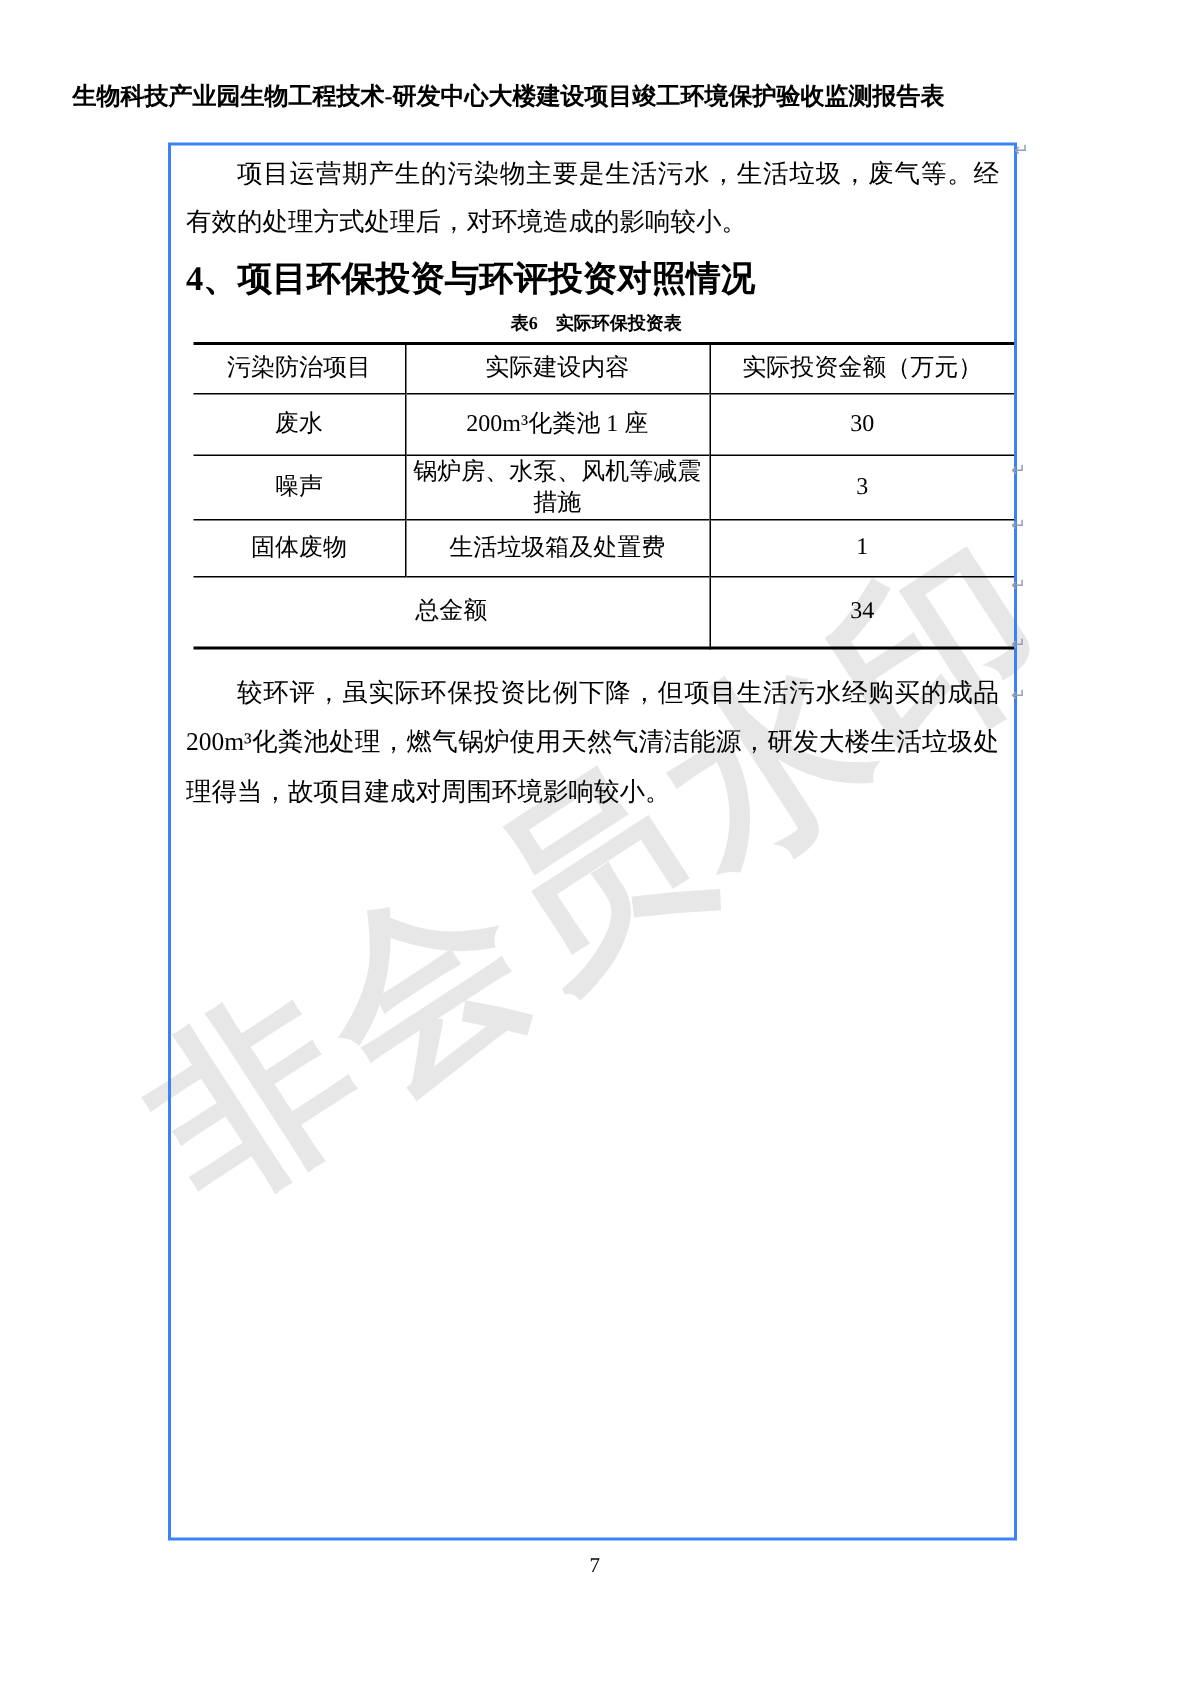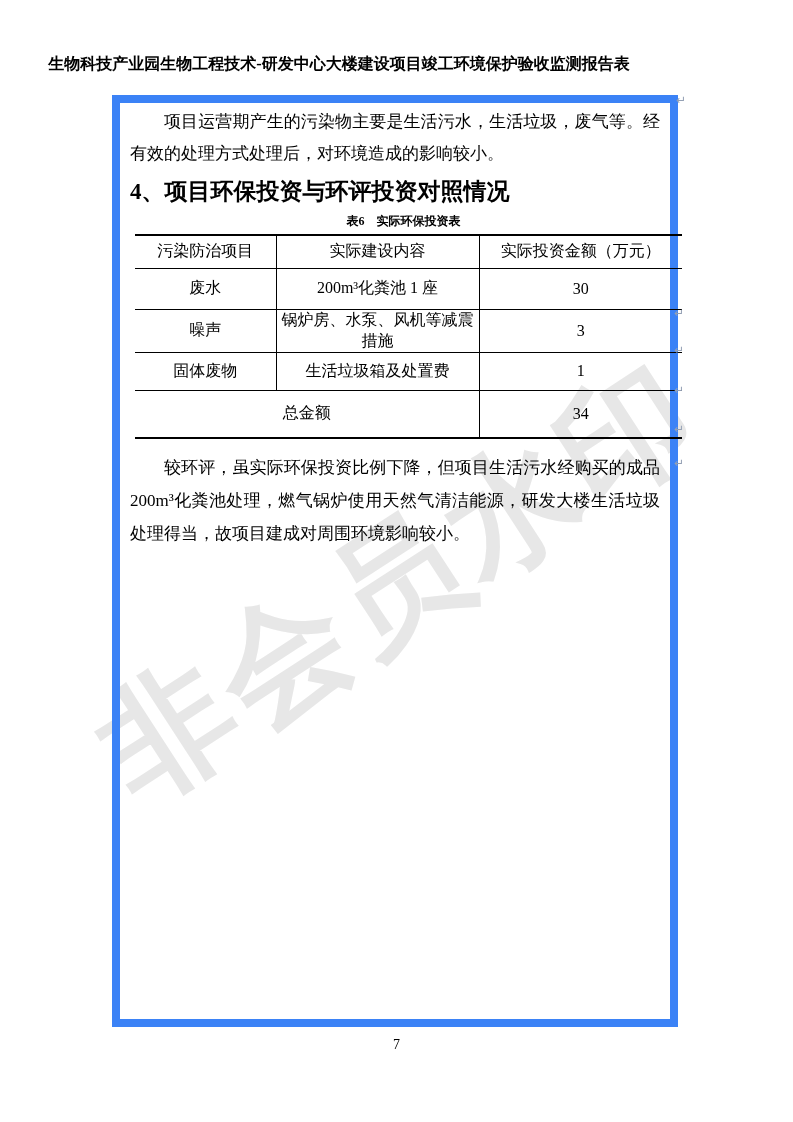--- a/index.html
+++ b/index.html
@@ -33,21 +33,21 @@
     font-weight: bold;
     z-index: 2;
     font-family: "Liberation Serif", "DejaVu Sans", serif;
     margin-left: 22px;
   }
   .frame {
     position: absolute;
     left: 112px; top: 95px;
     width: 566px; height: 932px;
     box-sizing: border-box;
-    border: 8px solid #3b82f6;
+    border: 2px solid #3b82f6;
     padding: 3px 10px 0 10px;
     z-index: 1;
     background: transparent;
   }
   .para {
     margin: 0;
     font-size: 17px;
     line-height: 32px;
     text-indent: 2em;
     text-align: justify;

